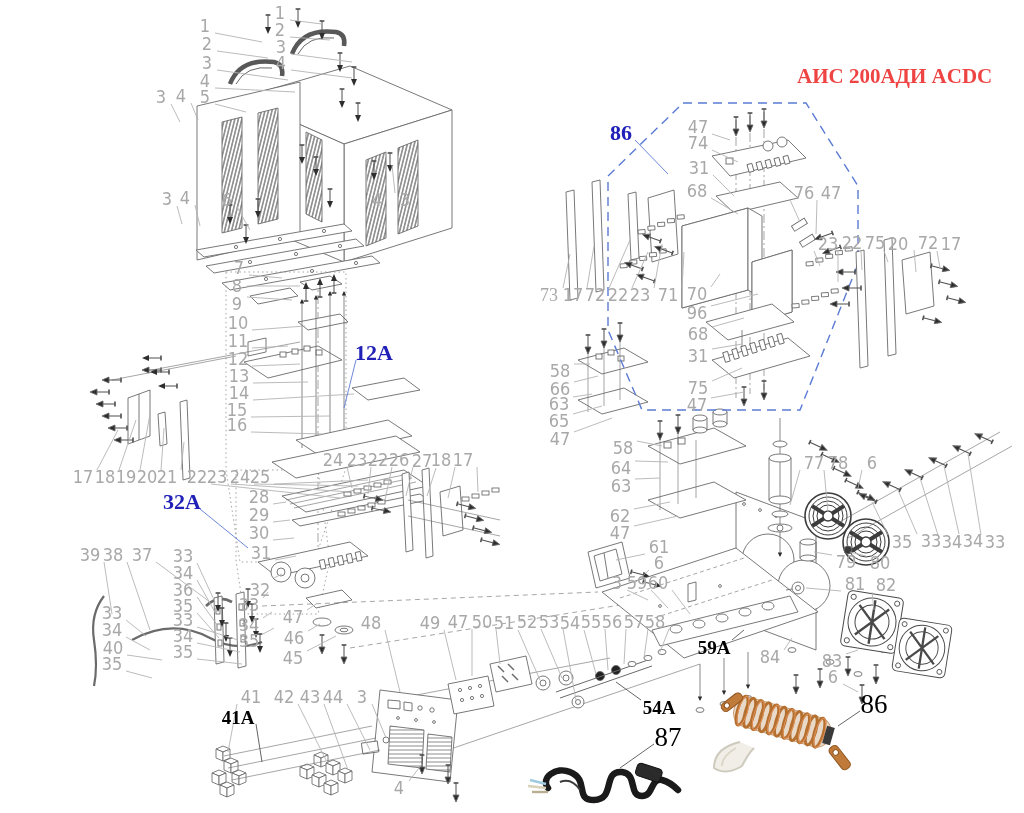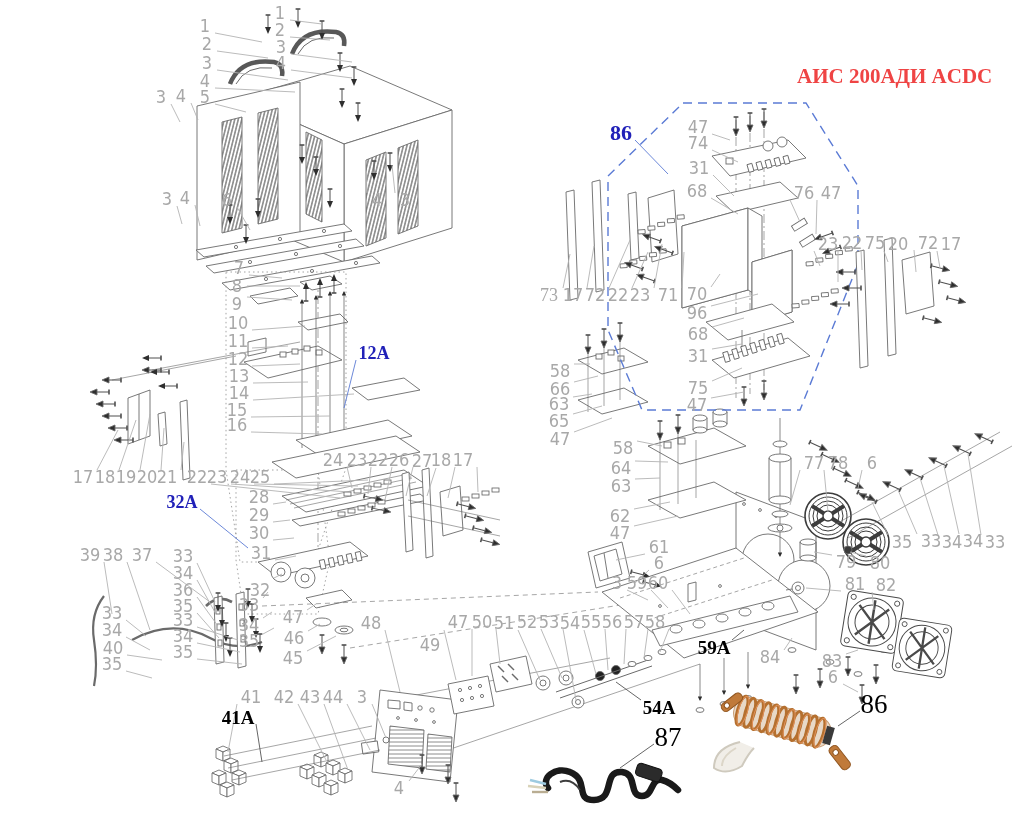--- a/index.html
+++ b/index.html
@@ -4,21 +4,21 @@
 <style>
   html,body{margin:0;padding:0;background:#ffffff;}
   #stage{position:relative;width:1024px;height:813px;background:#fff;overflow:hidden;
          font-family:"DejaVu Sans",sans-serif;}
   #art,#leaders{position:absolute;left:0;top:0;}
   #leaders{z-index:5;pointer-events:none;}
   #callout-layer{position:absolute;left:0;top:0;width:1024px;height:813px;z-index:10;}
   .callout{position:absolute;transform:translate(-50%,-50%);color:#a8a8a8;
            font-size:18px;line-height:1;white-space:nowrap;
            font-family:"DejaVu Sans",sans-serif;font-stretch:condensed;}
-  .blue{color:#2121b8;font-family:"Liberation Serif",serif;font-weight:700;font-size:18px;}
+  .blue{color:#2121b8;font-family:"Liberation Serif",serif;font-weight:700;font-size:22px;}
   .blue-lg{font-size:22px;}
   .blk{color:#000;font-family:"Liberation Serif",serif;font-weight:700;font-size:19px;}
   .blk-lg{font-size:27px;font-weight:400;}
   #title{position:absolute;left:797px;top:64px;z-index:10;color:#ef4444;
          font-family:"Liberation Serif",serif;font-weight:700;font-size:21px;white-space:nowrap;}
 </style>
 </head>
 <body>
 
 <div id="stage">
@@ -749,21 +749,21 @@
       <span class="callout" style="left: 112px; top: 630px;">34</span>
       <span class="callout" style="left: 113px; top: 648px;">40</span>
       <span class="callout" style="left: 112px; top: 664px;">35</span>
       <span class="callout" style="left: 249px; top: 605px;">33</span>
       <span class="callout" style="left: 249px; top: 625px;">34</span>
       <span class="callout" style="left: 249px; top: 641px;">35</span>
       <span class="callout" style="left: 293px; top: 617px;">47</span>
       <span class="callout" style="left: 294px; top: 638px;">46</span>
       <span class="callout" style="left: 293px; top: 658px;">45</span>
       <span class="callout" style="left: 371px; top: 623px;">48</span>
-      <span class="callout" style="left: 430px; top: 645px;">49</span>
+      <span class="callout" style="left: 430px; top: 623px;">49</span>
       <span class="callout" style="left: 458px; top: 622px;">47</span>
       <span class="callout" style="left: 482px; top: 622px;">50</span>
       <span class="callout" style="left: 504px; top: 623px;">51</span>
       <span class="callout" style="left: 527px; top: 622px;">52</span>
       <span class="callout" style="left: 549px; top: 622px;">53</span>
       <span class="callout" style="left: 570px; top: 623px;">54</span>
       <span class="callout" style="left: 591px; top: 622px;">55</span>
       <span class="callout" style="left: 612px; top: 622px;">56</span>
       <span class="callout" style="left: 634px; top: 622px;">57</span>
       <span class="callout" style="left: 655px; top: 622px;">58</span>

